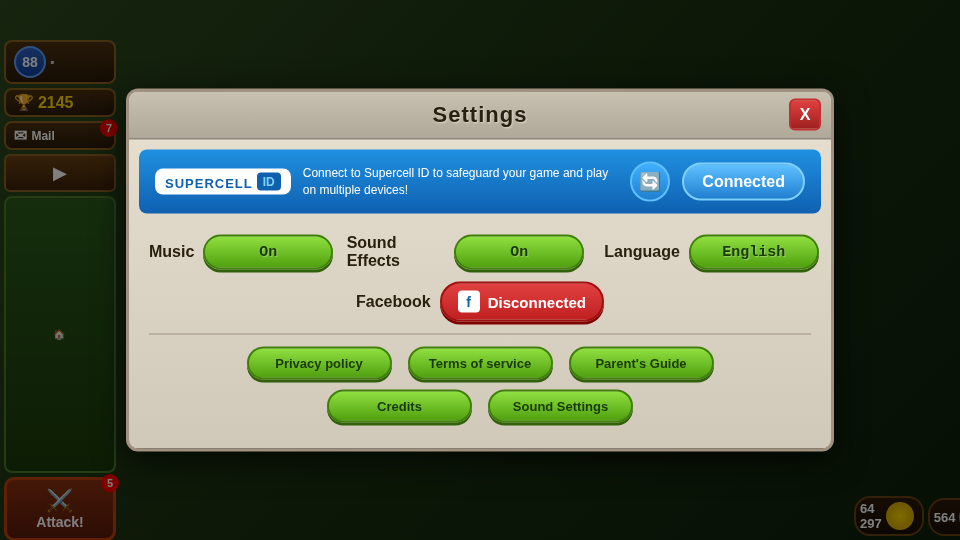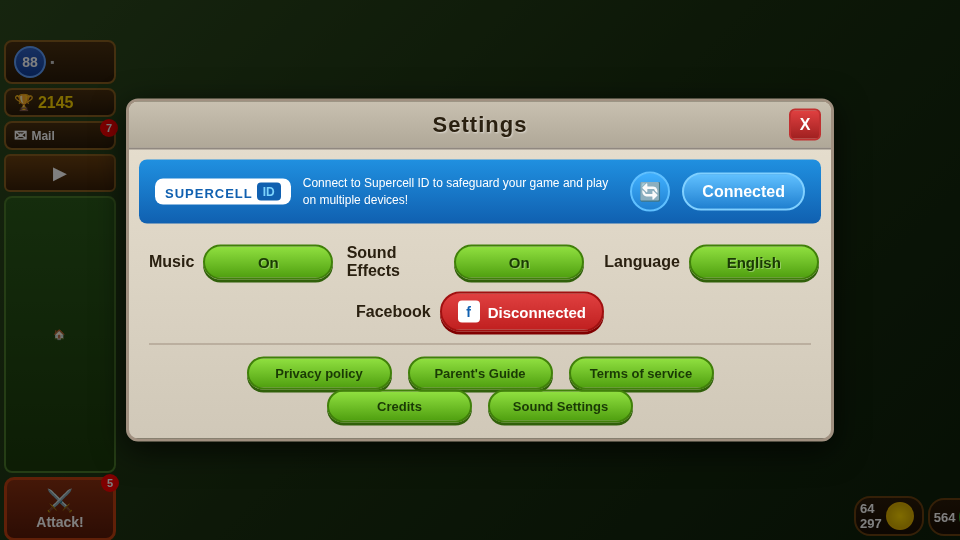--- a/index.html
+++ b/index.html
@@ -410,21 +410,21 @@
     }
 
     .green-btn {
       background: linear-gradient(180deg, #90e040 0%, #50a010 100%);
       border: 2px solid #40800a;
       border-radius: 20px;
       padding: 7px 30px;
       color: #1a3a05;
       font-size: 15px;
       font-weight: bold;
-      font-family: Liberation Sans, sans-serif;
+      font-family: Liberation Mono, monospace;
       cursor: pointer;
       box-shadow: 0 3px 0 #30600a;
       text-shadow: 1px 1px 0 rgba(255,255,255,0.3);
       white-space: nowrap;
       min-width: 130px;
       text-align: center;
     }
 
     .facebook-btn {
       background: linear-gradient(180deg, #e04040 0%, #c02020 100%);
@@ -461,20 +461,21 @@
     .divider {
       height: 1px;
       background: #a09080;
       margin: 8px 0 12px;
     }
 
     .bottom-btns-row {
       display: flex;
       gap: 16px;
       justify-content: center;
+      margin-bottom: 10px;
     }
 
     .bottom-btn {
       background: linear-gradient(180deg, #90e040 0%, #50a010 100%);
       border: 2px solid #40800a;
       border-radius: 20px;
       padding: 7px 14px;
       color: #1a3a05;
       font-size: 13px;
       font-weight: bold;
@@ -601,24 +602,24 @@
       </div>
     </div>
 
     <div class="divider"></div>
 
     <div class="bottom-btns-row">
       <button class="bottom-btn">
         <span>Privacy policy</span>
       </button>
       <button class="bottom-btn">
-        <span>Parent's Guide</span>
+        <span>Terms of service</span>
       </button>
       <button class="bottom-btn">
-        <span>Terms of service</span>
+        <span>Parent's Guide</span>
       </button>
     </div>
 
     <div class="bottom-btns-row">
       <button class="bottom-btn">
         <span>Credits</span>
       </button>
       <button class="bottom-btn">
         <span>Sound Settings</span>
       </button>

